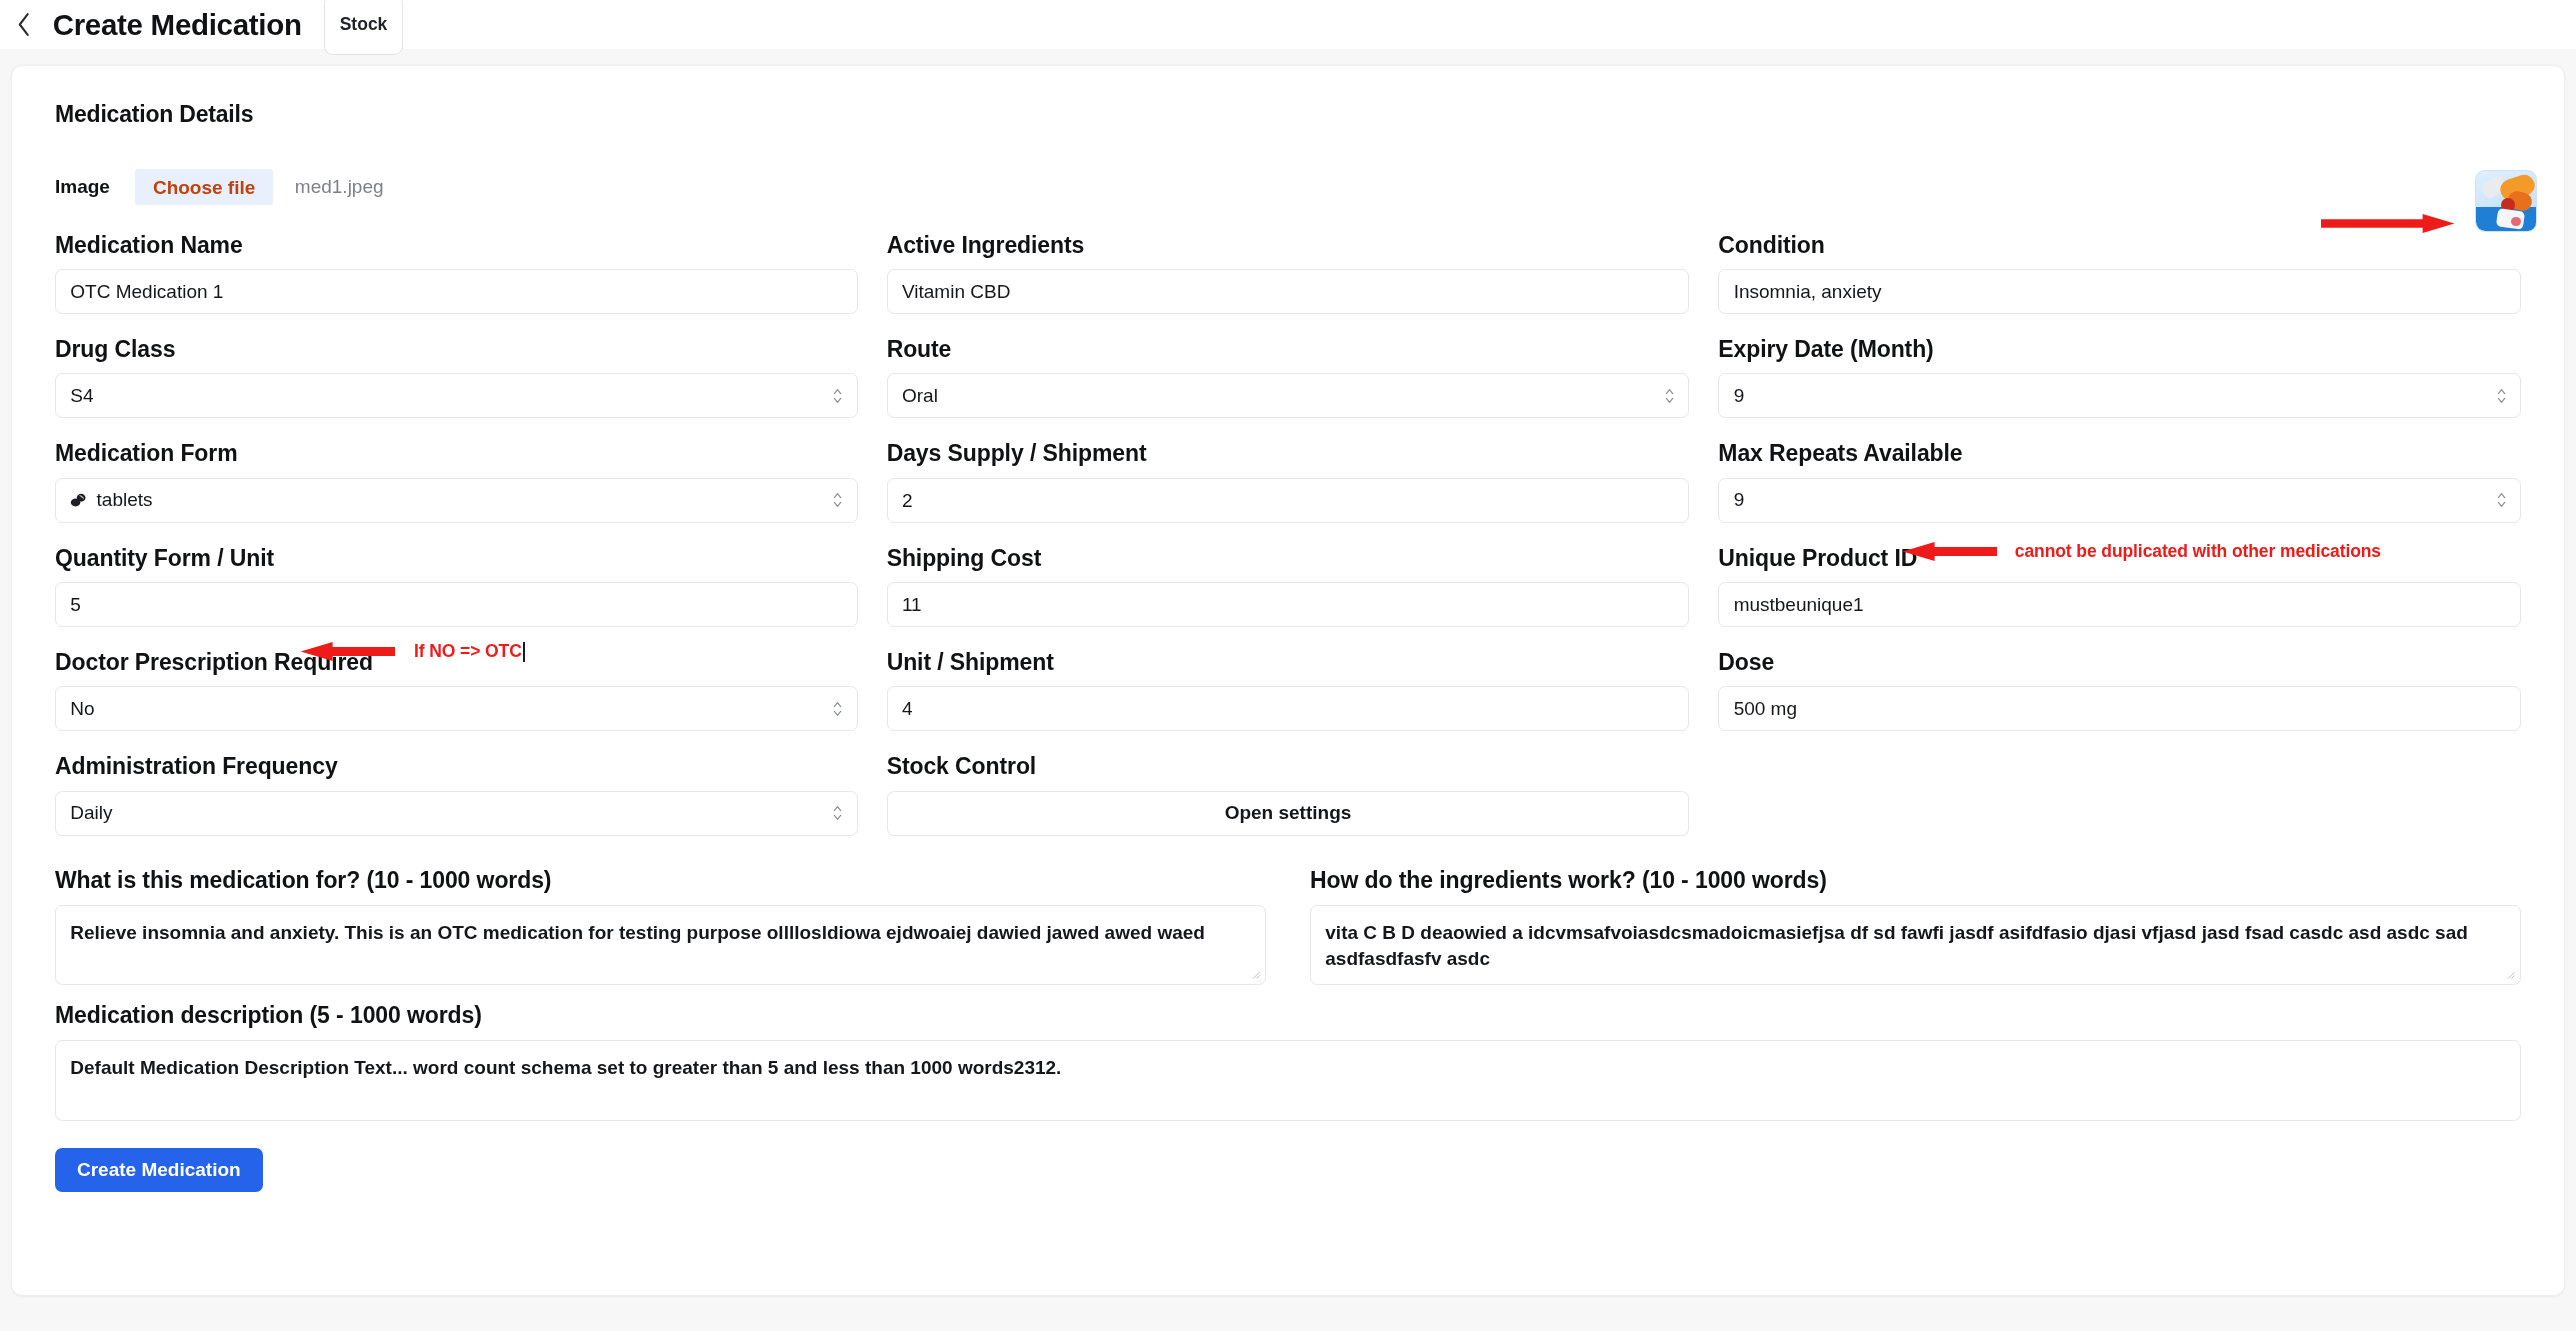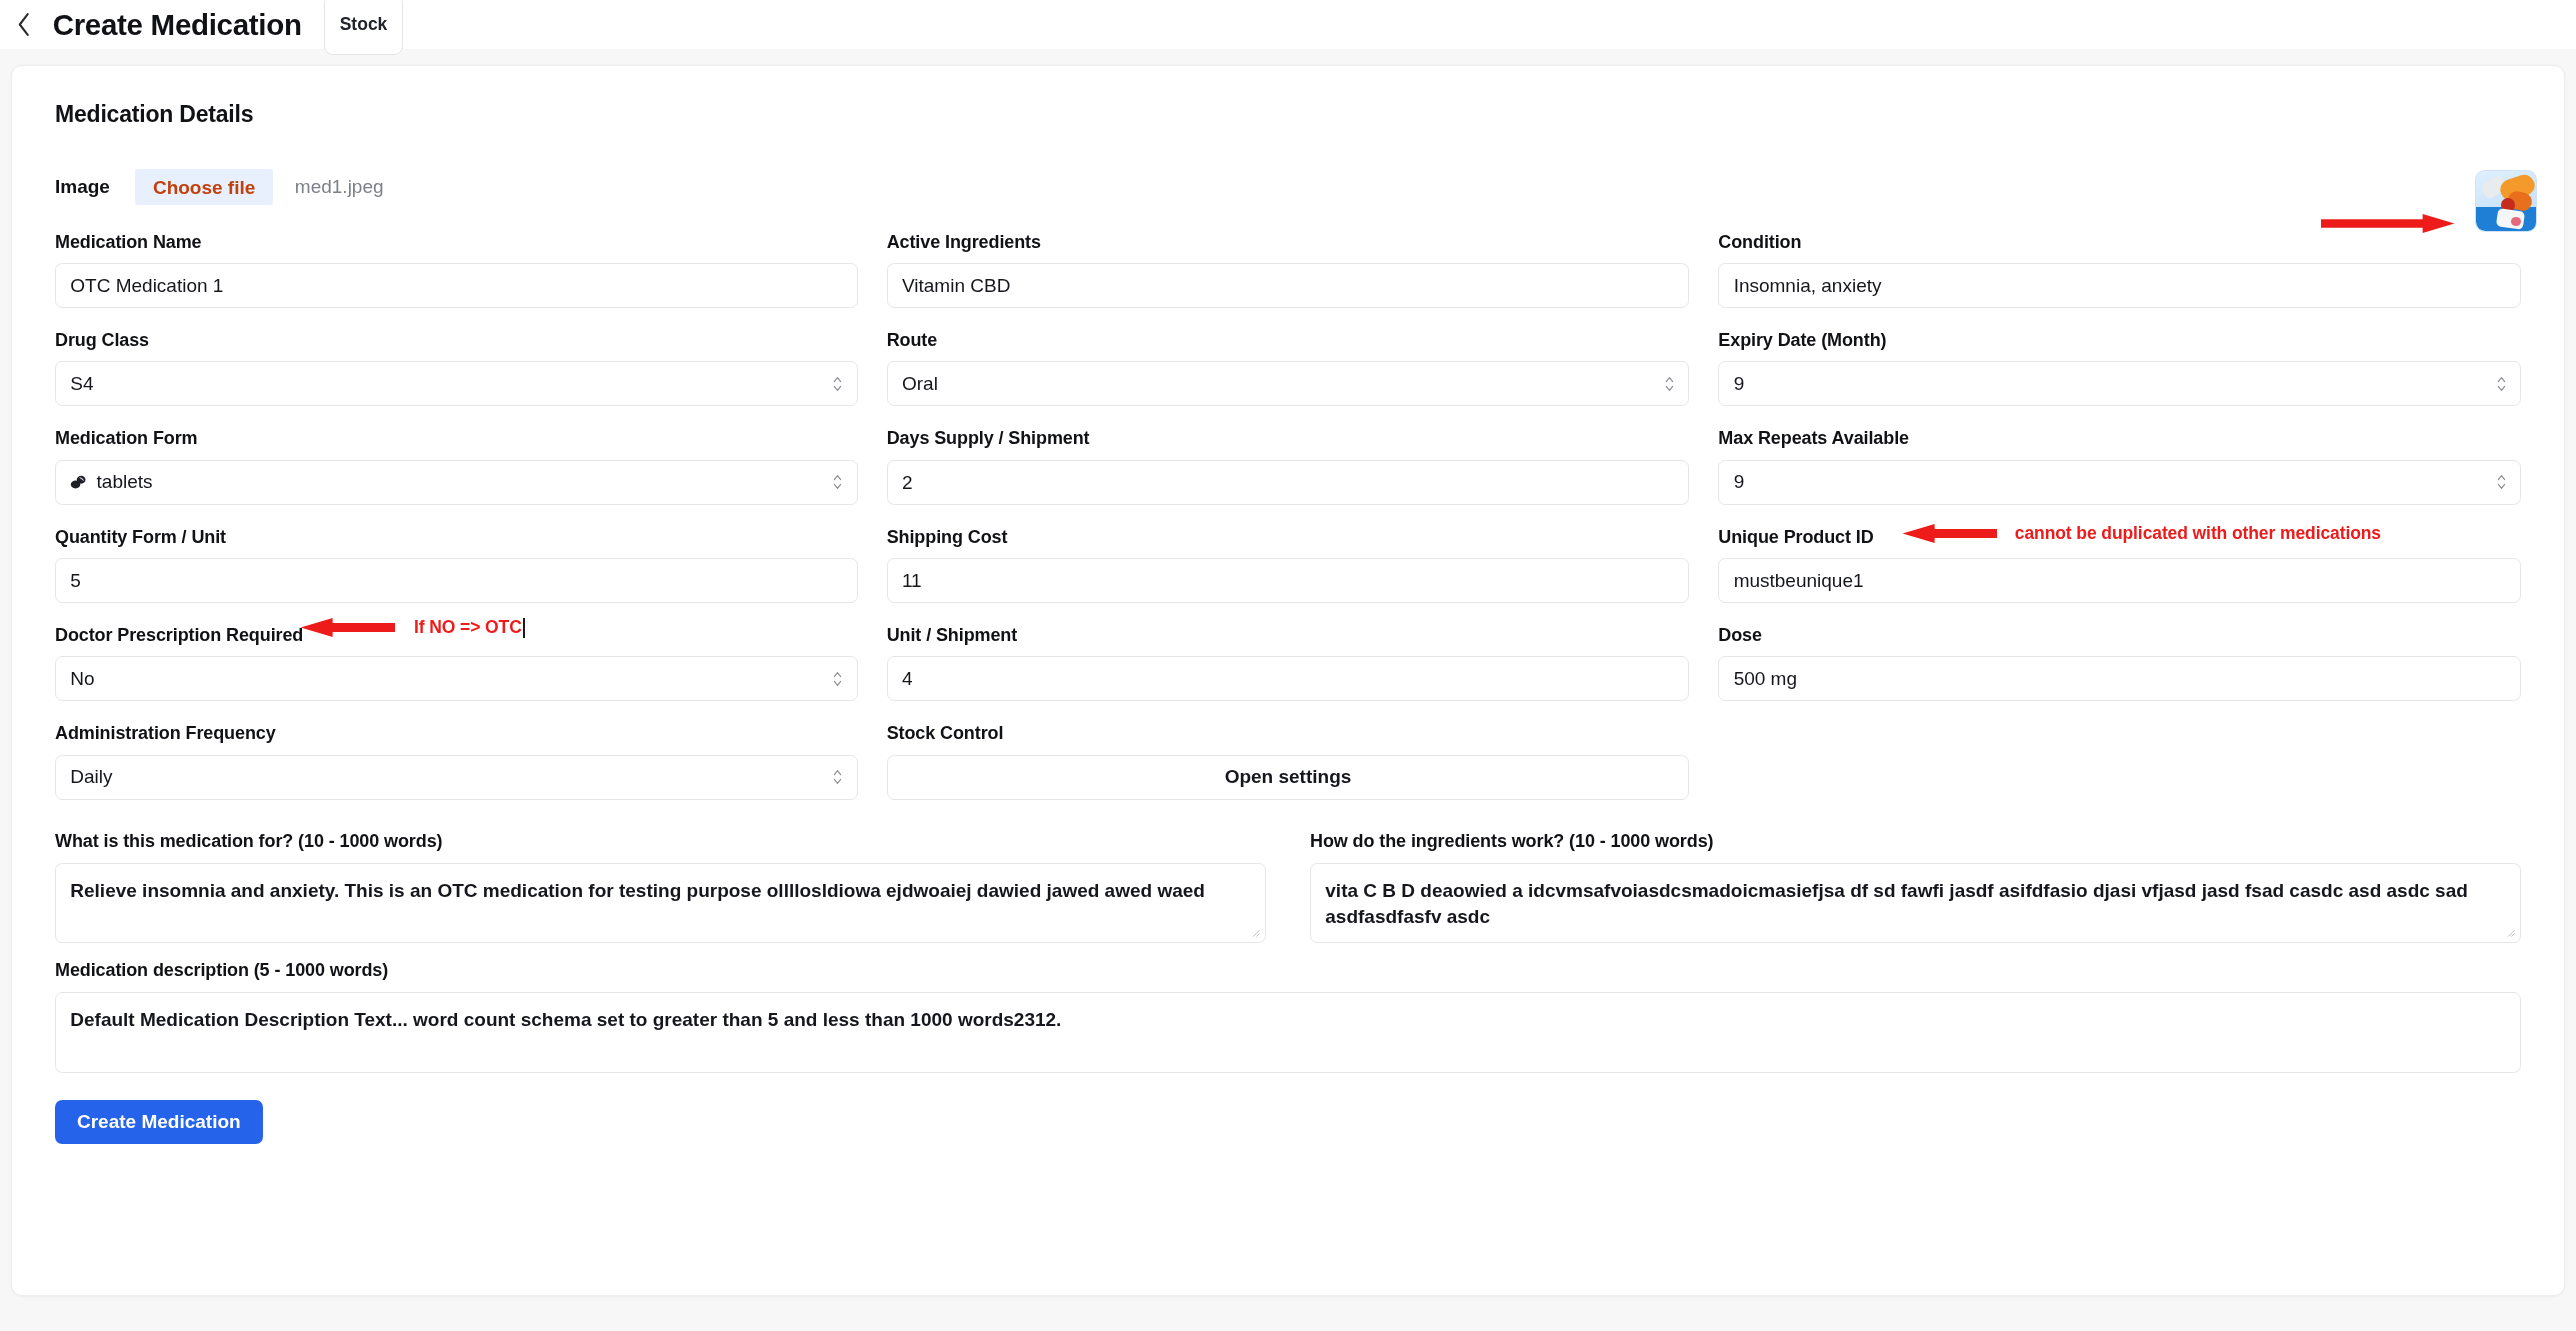--- a/index.html
+++ b/index.html
@@ -158,21 +158,21 @@
     display: grid;
     grid-template-columns: 1fr 1fr 1fr;
     column-gap: 29px;
     row-gap: 0;
     margin-top: 25.5px;
   }
   .field { padding-bottom: 22px; position: relative; }
 
   .flabel {
     display: block;
-    font-size: 18px;
+    font-size: 23px;
     font-weight: bold;
     color: #111215;
     margin-bottom: 10.4px;
     letter-spacing: -0.1px;
   }
 
   .input, .select, .fakebtn {
     width: 100%;
     height: 45px;
     border: 0.8px solid #e4e6ea;

